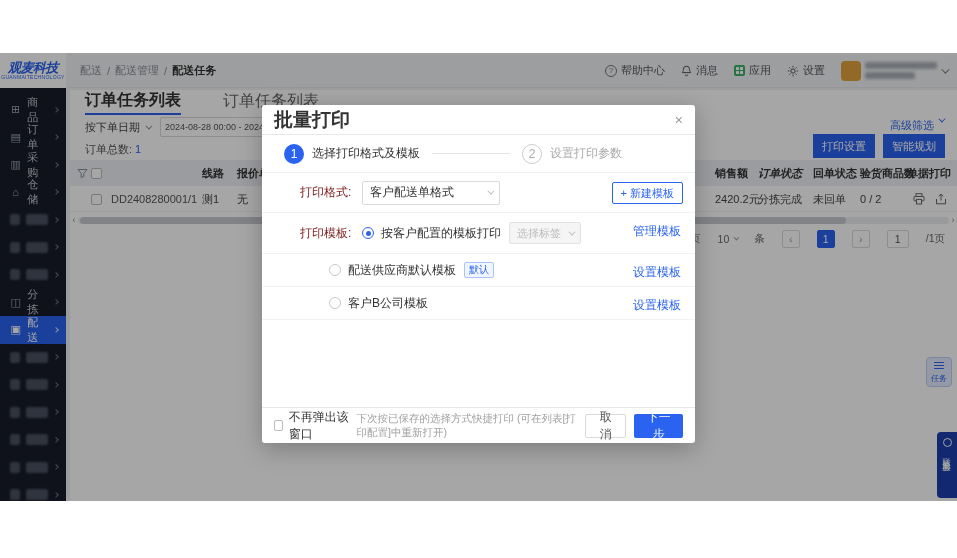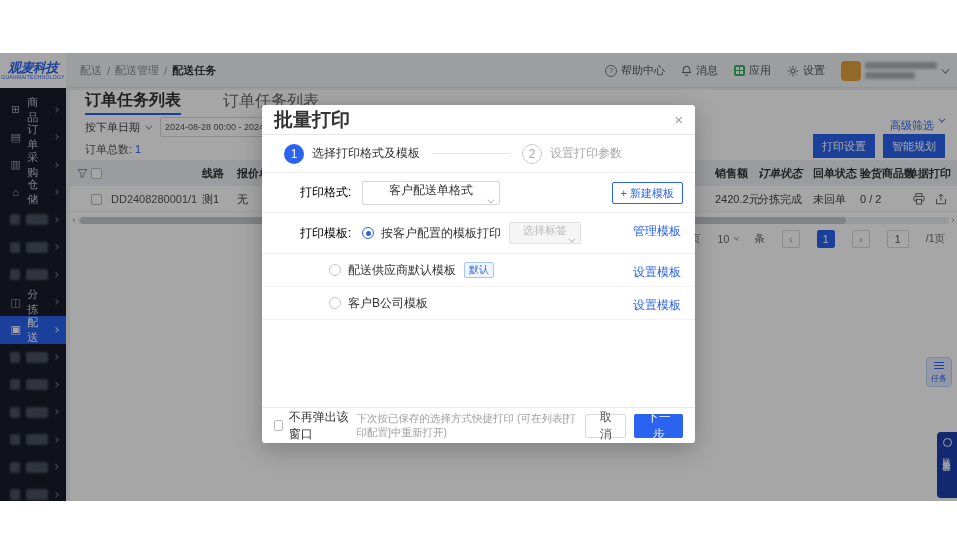--- a/index.html
+++ b/index.html
@@ -93,22 +93,22 @@
   .m-title{font-size:19px;font-weight:bold;color:#333;}
   .m-close{margin-left:auto;font-size:14px;color:#999;cursor:pointer;line-height:1;}
   .m-steps{height:38px;display:flex;align-items:center;padding-left:22px;border-bottom:1px solid #f0f0f0;}
   .step-c{width:20px;height:20px;border-radius:50%;display:flex;align-items:center;justify-content:center;font-size:12px;flex:none;}
   .step-c.on{background:var(--accent);color:#fff;}
   .step-c.off{border:1px solid #ccc;color:#aaa;background:#fff;}
   .step-l{margin-left:8px;}
   .step-l.off{color:#aaa;}
   .step-line{width:78px;height:1px;background:#e5e5e5;margin:0 12px;}
   .m-row1{height:40px;display:flex;align-items:center;padding-left:38px;border-bottom:1px solid #f2f2f2;position:relative;}
-  .f-label{width:62px;color:#000000;}
-  .sel{height:24px;border:1px solid #d9d9d9;border-radius:2px;background:#fff;display:flex;align-items:center;padding:0 7px;color:#333;cursor:pointer;flex-direction:column;}
+  .f-label{width:62px;color:#7f1d1d;}
+  .sel{height:24px;border:1px solid #d9d9d9;border-radius:2px;background:#fff;display:flex;align-items:center;padding:0 7px;color:#333;cursor:pointer;}
   .sel .chev{width:5px;height:5px;border-color:#bbb;margin-left:auto;}
   .sel.w-main{width:138px;}
   .sel.disabled{width:72px;height:22px;background:#f5f5f5;border-color:#e2e2e2;color:#bbb;font-size:11px;margin-left:8px;cursor:default;}
   .btn-ghost{position:absolute;right:12px;top:9px;height:22px;padding:0 8px;border:1px solid var(--accent);border-radius:2px;color:var(--accent);background:#fff;font-size:11px;display:flex;align-items:center;cursor:pointer;}
   .m-row2{padding:9px 0 9px 38px;border-bottom:1px solid #f2f2f2;position:relative;}
   .m-row2 .line1{display:flex;align-items:center;}
   .radio{width:12px;height:12px;border-radius:50%;border:1px solid #c4c8cf;background:#fff;flex:none;margin-right:7px;position:relative;}
   .radio.on{border-color:var(--accent);}
   .radio.on::after{content:"";position:absolute;left:2.5px;top:2.5px;width:5px;height:5px;border-radius:50%;background:var(--accent);}
   .m-hint{margin:6px 0 0 45px;font-size:11px;color:#aaa;}

